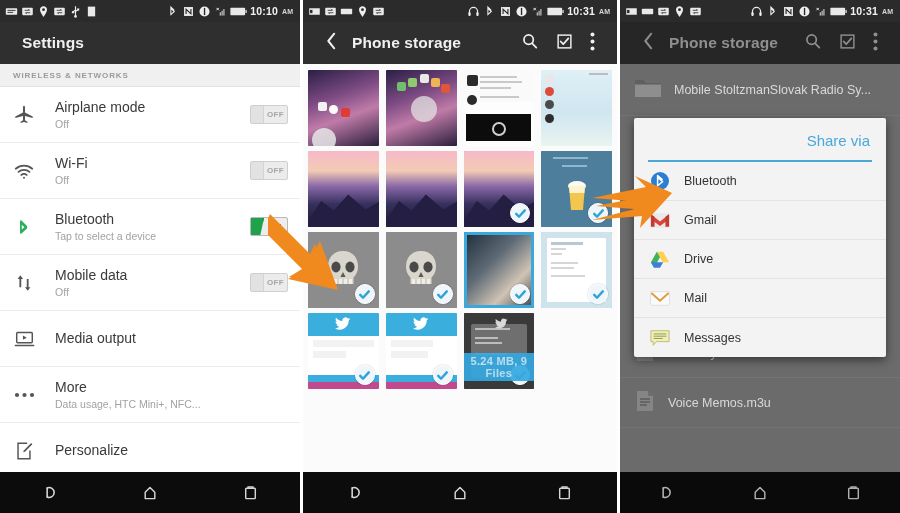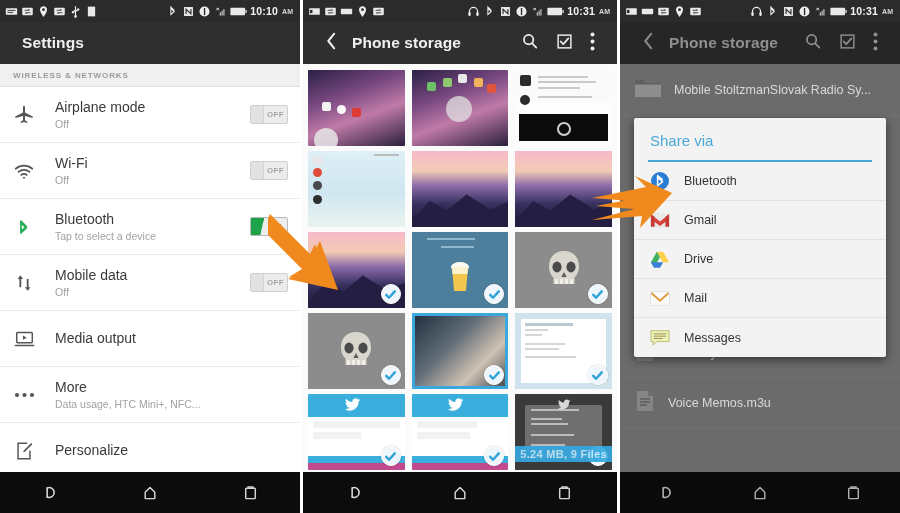--- a/index.html
+++ b/index.html
@@ -52,21 +52,21 @@
   }
   .toggle .knob { width: 13px; height: 17px; background: #e2e2e2; border-right:1px solid #d4d4d4; }
   .toggle .lbl { flex:1; text-align: center; font-size: 8px; font-weight: bold; color: #a6a6a6; letter-spacing:.3px;}
   .toggle.on { border-color:#b9b9b9; background:#ededed; }
   .toggle.on .knob { background: #1fa34a; border-right:1px solid #178b3e;
                      clip-path: polygon(0 0, 100% 0, 72% 100%, 0 100%); }
   .toggle.on .lbl { color: #6d6d6d; }
 
   
   .grid-wrap { background: #fbfbfb; padding: 6px 5px 0 5px; height: 449px; position:relative;}
-  .grid { display: grid; grid-template-columns: repeat(3, 1fr); gap: 5px 7px; }
+  .grid { display: grid; grid-template-columns: repeat(4, 1fr); gap: 5px 7px; }
   .thumb { position: relative; height: 76px; overflow: hidden; background:#ddd; border-radius:1px;}
   .thumb.sel { outline: 3px solid #3aa8dd; outline-offset:-3px; }
   .check {
     position: absolute; right: 4px; bottom: 4px; width: 20px; height: 20px; border-radius: 50%;
     background: #eef6fb; border: 1.5px solid #ffffff; display:flex; align-items:center; justify-content:center;
     box-shadow: 0 0 0 1px rgba(0,0,0,.07);
   }
   .badge-size {
     position: absolute; left: 0; right: 0; bottom: 8px;
     background: #35a8e0; color: #bfe7f8; font-size: 11px; font-weight: bold;
@@ -97,21 +97,21 @@
   .art-feed .hd{height:42%;background:#fafafa;}
   .art-feed .vid{position:absolute;left:4%;right:4%;bottom:6%;height:36%;background:#0c0c0c;}
   .art-photo { background: linear-gradient(135deg,#1d2b3a 0%,#5f6b76 40%,#cfc3b4 70%,#3a3f46 100%); width:100%;height:100%;}
   .mini-ico { position:absolute; width:9px;height:9px;border-radius:2px; }
   .file-row { display:flex; align-items:center; height:50px; padding:0 14px; border-bottom:1px solid rgba(255,255,255,.06);}
   .file-name { font-size: 12.5px; color:#d9d9d9; padding-left:12px; }
   .dialog {
     position: absolute; left: 14px; right: 14px; top: 118px;
     background: #f3f3f3; border-radius: 2px; box-shadow: 0 3px 10px rgba(0,0,0,.5); overflow:hidden;
   }
-  .dialog-title { font-size: 15px; color: #4aa8d8; padding: 14px 16px 11px 16px; }
+  .dialog-title { font-size: 15px; color: #4aa8d8; padding: 14px 16px 11px 16px; text-align: right; }
   .dialog-rule { height: 2px; background: #4aa8d8; margin: 0 14px; }
   .share-item { display:flex; align-items:center; height: 39px; padding: 0 16px; border-bottom: 1px solid #e3e3e3; }
   .share-item:last-child { border-bottom: none; }
   .share-label { font-size: 12.5px; color: #333; padding-left: 14px; }
   .share-ico { width: 20px; height: 20px; flex:0 0 20px; display:flex;align-items:center;justify-content:center;}
 
   
   .navbar { position:absolute; bottom:0; left:0; right:0; height:41px; background:#0c0c0c;
             display:flex; align-items:center; justify-content:space-around; }
   .navbar.dimmed { background:#0a0a0a; }

